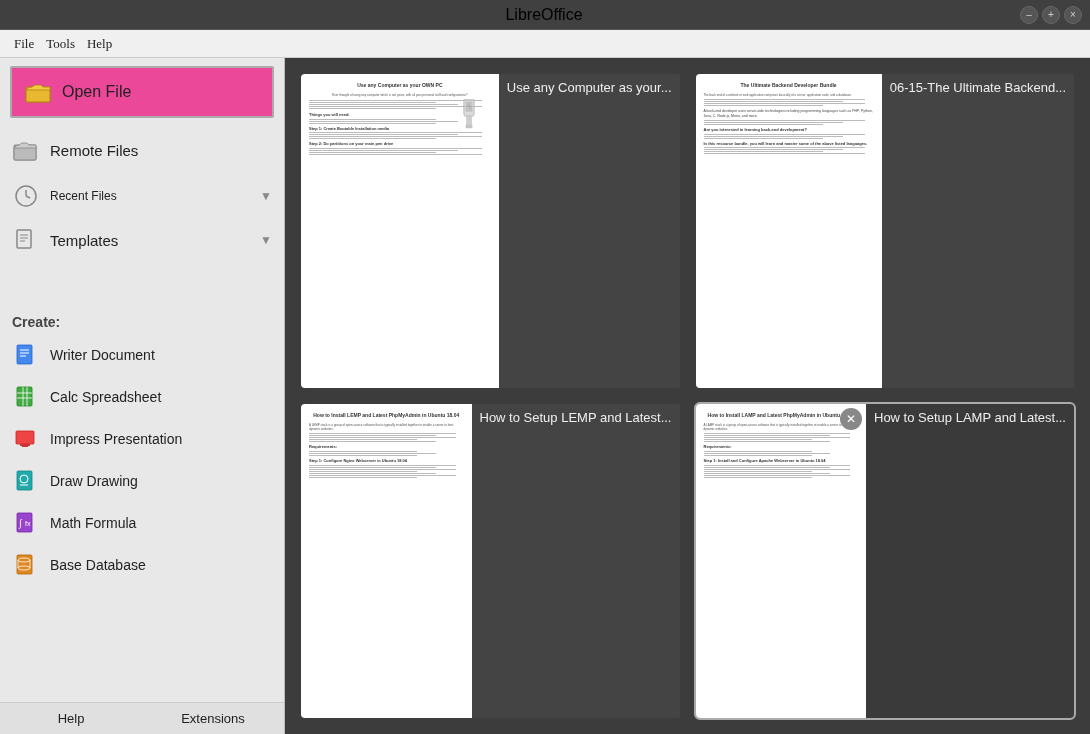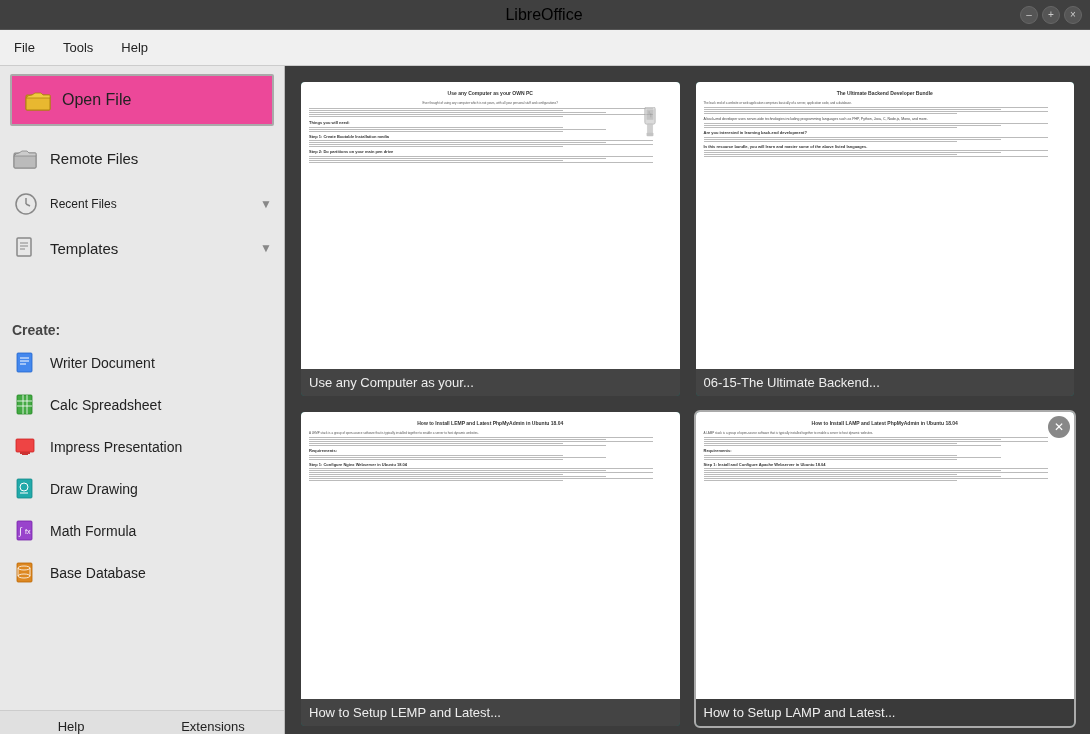--- a/index.html
+++ b/index.html
@@ -24,26 +24,26 @@
       background: #555;
       color: #ccc;
       font-size: 10px;
       display: flex; align-items: center; justify-content: center;
       cursor: pointer;
     }
 
     
     #menubar {
       background: #f0f0f0;
-      height: 36px;
+      height: 28px;
       display: flex;
       align-items: center;
       padding: 0 8px;
-      gap: 16px;
       border-bottom: 1px solid #ccc;
+      font-family: Liberation Serif, serif;
     }
     .menu-item {
       font-size: 13px;
       color: #222;
       cursor: pointer;
       padding: 2px 6px;
     }
 
     
     #main {
@@ -147,21 +147,21 @@
       grid-template-rows: 1fr 1fr;
       gap: 16px;
       overflow: hidden;
     }
 
     .doc-card {
       background: #0f766e;
       border-radius: 4px;
       overflow: hidden;
       display: flex;
-      flex-direction: column;
+      flex-direction: row;
       cursor: pointer;
       position: relative;
     }
 
     .doc-preview {
       flex: 1;
       background: #fff;
       display: flex;
       align-items: flex-start;
       justify-content: flex-start;

